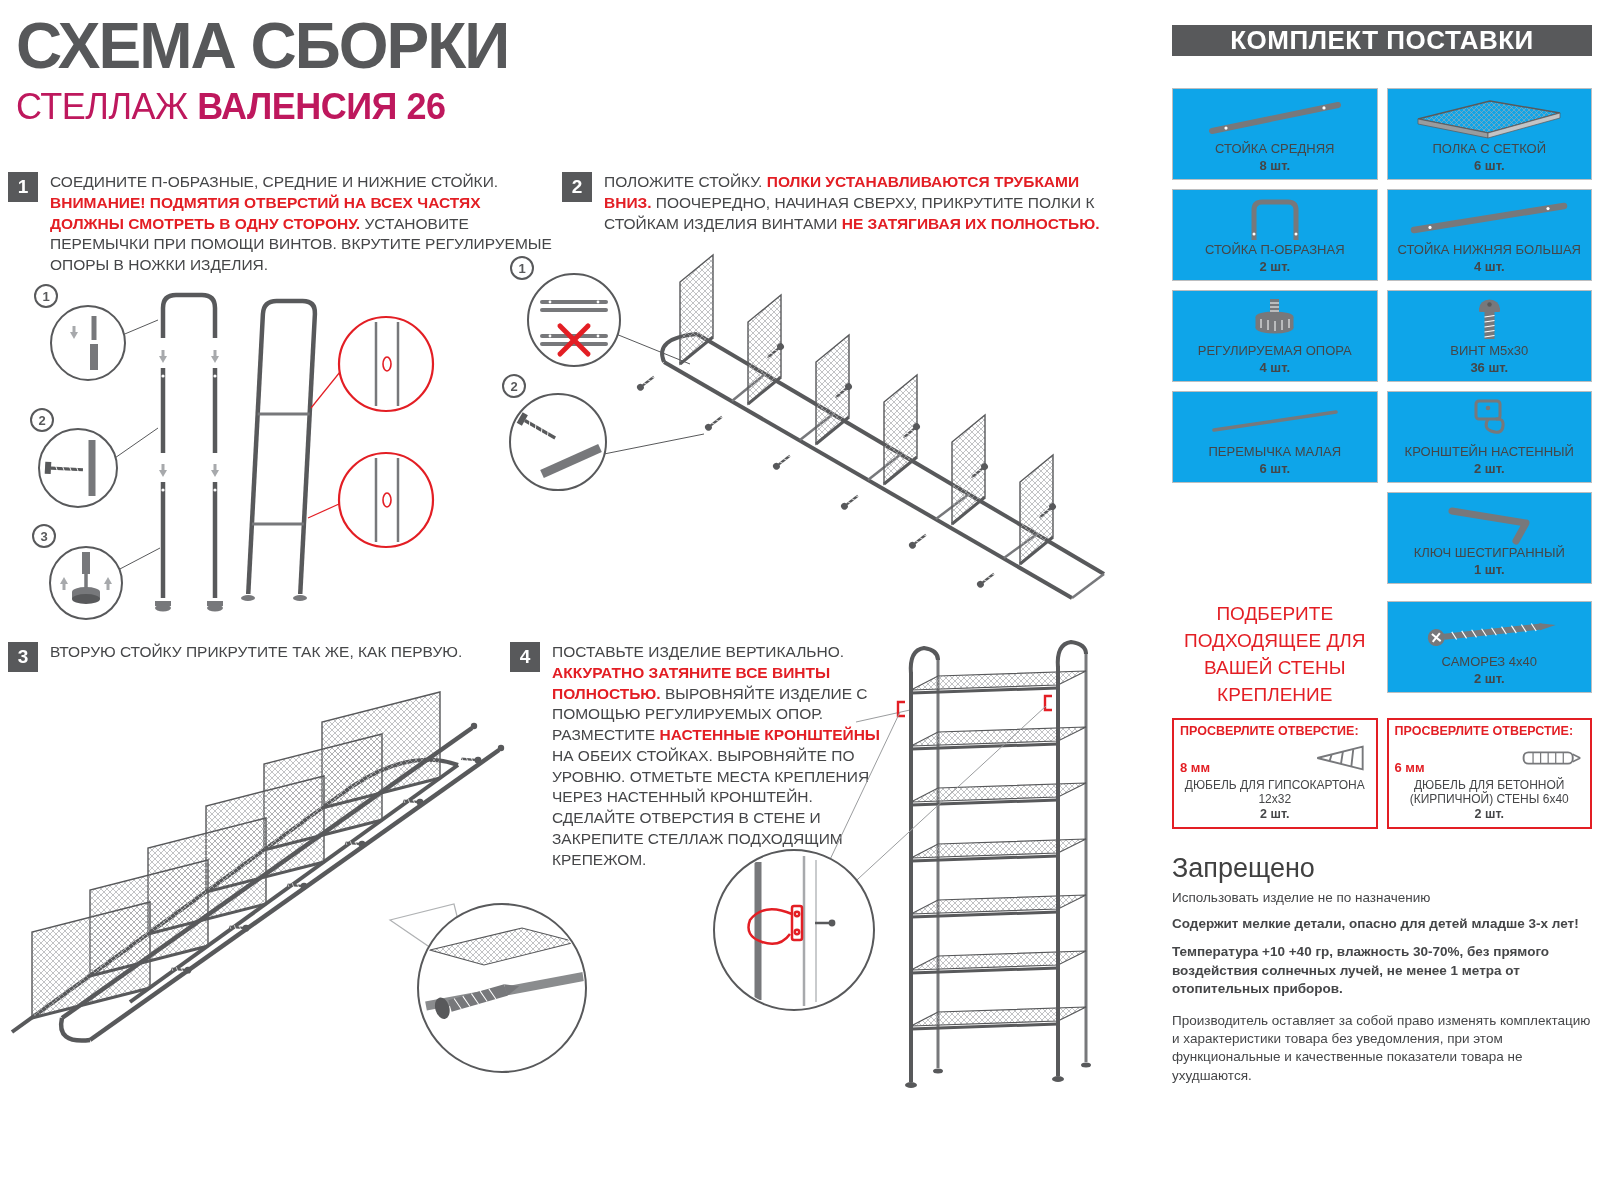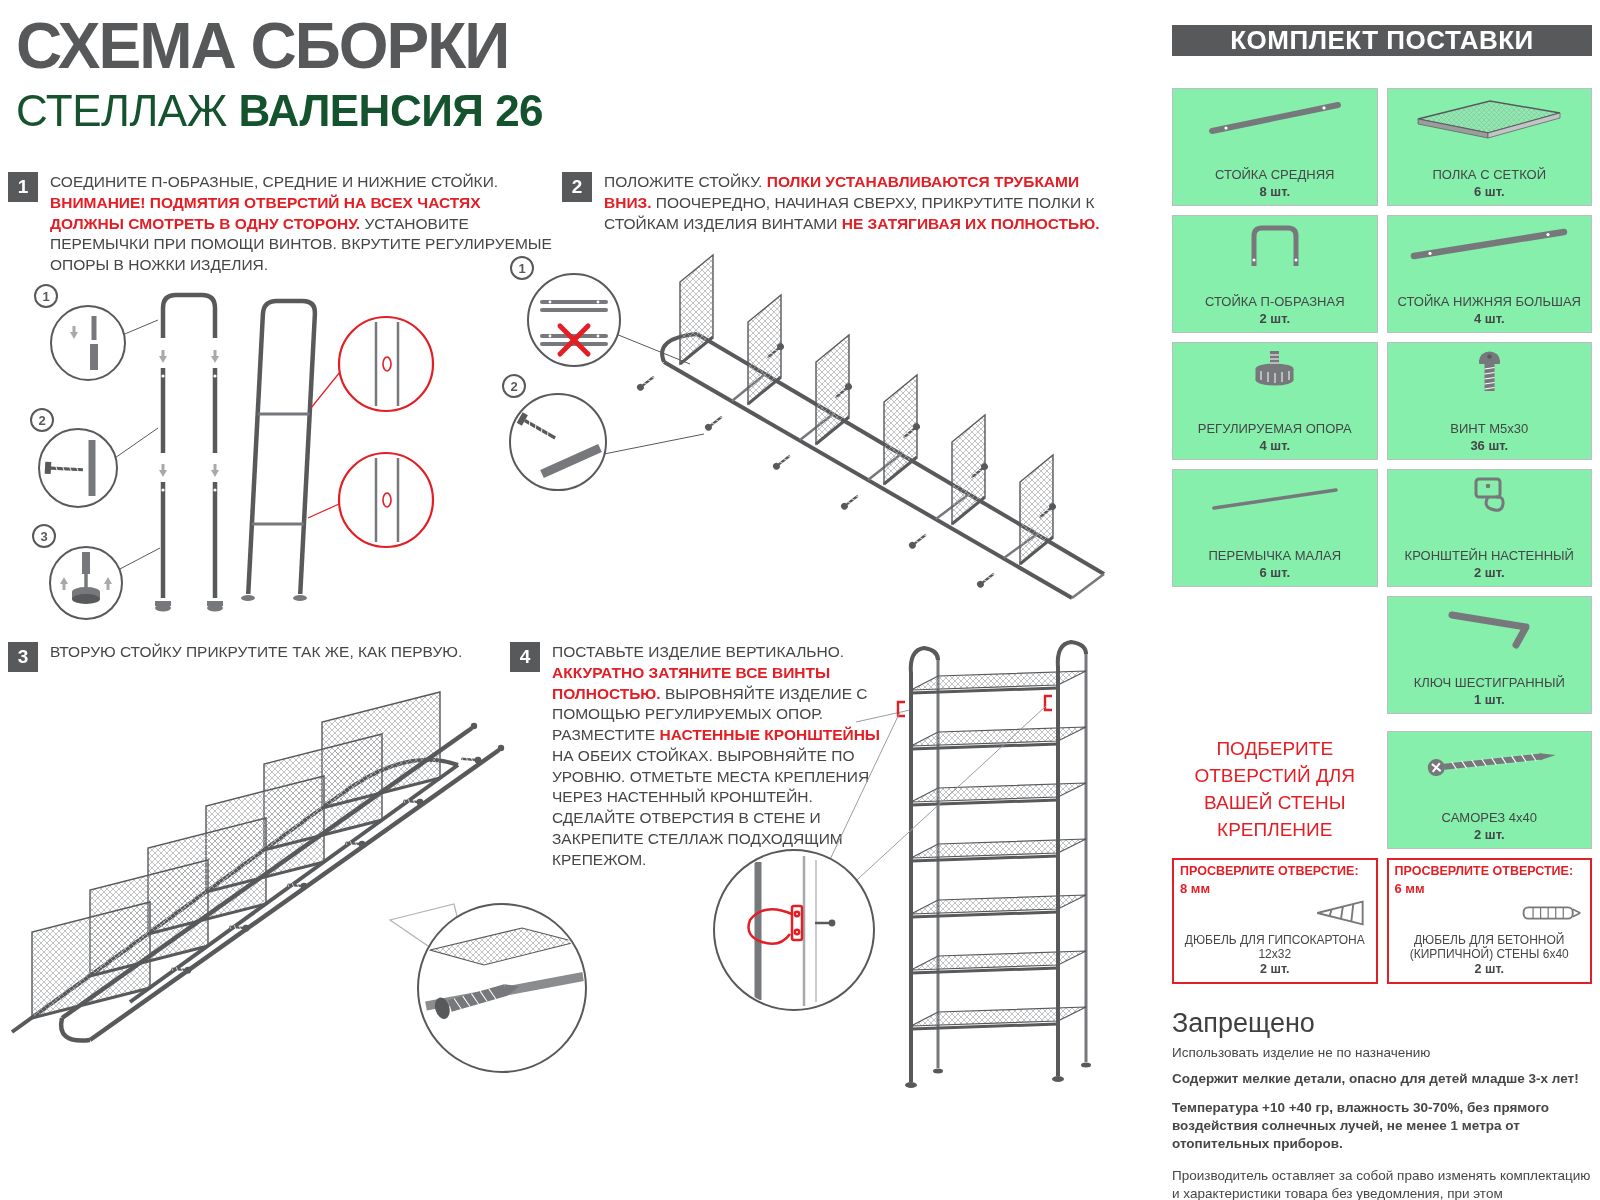--- a/index.html
+++ b/index.html
@@ -4,56 +4,56 @@
 <style>
   * { margin:0; padding:0; box-sizing:border-box; }
   body {
     position:relative; width:1600px; height:1200px; background:#ffffff;
     font-family:"Liberation Sans", sans-serif; color:#454648; overflow:hidden;
   }
   .abs { position:absolute; }
 
   
   .title { font-size:64px; font-weight:800; color:#57585a; letter-spacing:-2px; line-height:1; }
-  .subtitle { font-size:44px; color:#14532d; margin-top:8px; letter-spacing:-0.5px; }
+  .subtitle { font-size:36px; color:#be185d; margin-top:8px; letter-spacing:-0.5px; }
   .subtitle b { font-weight:700; }
 
   
   .step { display:flex; gap:12px; align-items:flex-start; }
   .badge { flex:0 0 30px; width:30px; height:30px; background:#58595b; color:#fff;
            font-size:19px; font-weight:700; display:flex; align-items:center; justify-content:center; }
   .step-text { font-size:15.5px; line-height:1.34; color:#454648; }
   .red { color:#e31e24; font-weight:700; }
 
   
   .diagram { position:absolute; }
   .numc circle { fill:#fff; stroke:#58595b; stroke-width:2; }
   .numc text { font-size:13px; font-weight:700; fill:#58595b; text-anchor:middle;
                font-family:"Liberation Sans", sans-serif; }
 
   
   .kit { position:absolute; left:1172px; top:25px; width:420px; }
   .kit-header { background:#58595b; color:#fff; font-size:26px; font-weight:700;
                 text-align:center; padding:0 0; letter-spacing:0.5px; }
   .kit-grid { margin-top:32px; display:grid; grid-template-columns:1fr 1fr; gap:9px; }
-  .part-box { border:1.5px solid #bcbec0; height:118px; display:flex; flex-direction:column;
-              align-items:center; justify-content:flex-end; padding:6px 4px; text-align:center; background:#86efac; }
+  .part-box { border:1.5px solid #bcbec0; height:92px; display:flex; flex-direction:column;
+              align-items:center; justify-content:flex-end; padding:6px 4px; text-align:center; background:#0ea5e9; }
   .part-box svg { margin-bottom:auto; }
   .part-name { font-size:13px; line-height:1.12; color:#454648; }
   .part-qty { font-size:13px; font-weight:700; margin-top:1px; }
   .col2 { grid-column:2; }
 
   .choose-row { display:flex; gap:9px; margin-top:17px; align-items:stretch; }
   .choose-note { flex:1; color:#e31e24; font-size:19px; line-height:1.42; text-align:center; align-self:center; padding:0 6px; }
   .screw-box { width:calc(50% - 4.5px); }
 
   .drill-row { display:flex; gap:9px; margin-top:9px; }
   .drill-box { flex:1; border:2px solid #e31e24; padding:5px 6px 6px; min-height:108px; background:#fff; }
   .drill-header { color:#e31e24; font-weight:700; font-size:12.5px; line-height:1.1; }
-  .drill-size-row { display:flex; align-items:flex-start; margin-top:2px;flex-direction:column; }
+  .drill-size-row { display:flex; align-items:flex-end; margin-top:2px; }
   .drill-size { color:#e31e24; font-weight:700; font-size:13px; }
   .drill-size-row svg { margin-left:auto; }
   .drill-name { font-size:12px; text-align:center; line-height:1.18; margin-top:3px; color:#454648; }
   .drill-qty { font-size:12.5px; font-weight:700; text-align:center; margin-top:1px; }
 
   .notice-title { font-size:27px; font-weight:400; color:#404040; }
   .small { font-size:13.5px; line-height:1.35; color:#454648; }
   .smallb { font-weight:700; }
 </style>
 </head>
@@ -579,21 +579,21 @@
     <div class="part-box col2">
       <svg width="170" height="46" viewBox="0 0 170 46">
         <path d="M48,12 L122,24 L112,42" fill="none" stroke="#77787b" stroke-width="7" stroke-linecap="round" stroke-linejoin="round"></path>
       </svg>
       <div class="part-name">КЛЮЧ ШЕСТИГРАННЫЙ</div>
       <div class="part-qty">1 шт.</div>
     </div>
   </div>
 
   <div class="choose-row">
-    <div class="choose-note">ПОДБЕРИТЕ ОТВЕРСТИЙ ДЛЯ ВАШЕЙ СТЕНЫ КРЕПЛЕНИЕ</div>
+    <div class="choose-note">ПОДБЕРИТЕ ПОДХОДЯЩЕЕ ДЛЯ ВАШЕЙ СТЕНЫ КРЕПЛЕНИЕ</div>
     <div class="part-box screw-box">
       <svg width="170" height="46" viewBox="0 0 170 46">
         <g transform="rotate(-6 85 24)">
           <circle cx="32" cy="24" r="8.5" fill="#77787b"></circle>
           <path d="M28,20 l8,8 m0,-8 l-8,8" stroke="#fff" stroke-width="2"></path>
           <line x1="40" y1="24" x2="138" y2="24" stroke="#77787b" stroke-width="6"></line>
           <polygon points="136,20.5 152,24 136,27.5" fill="#77787b"></polygon>
           <g stroke="#fff" stroke-width="1.1">
             <line x1="48" y1="20" x2="52" y2="28"></line>
               <line x1="58" y1="20" x2="62" y2="28"></line>

